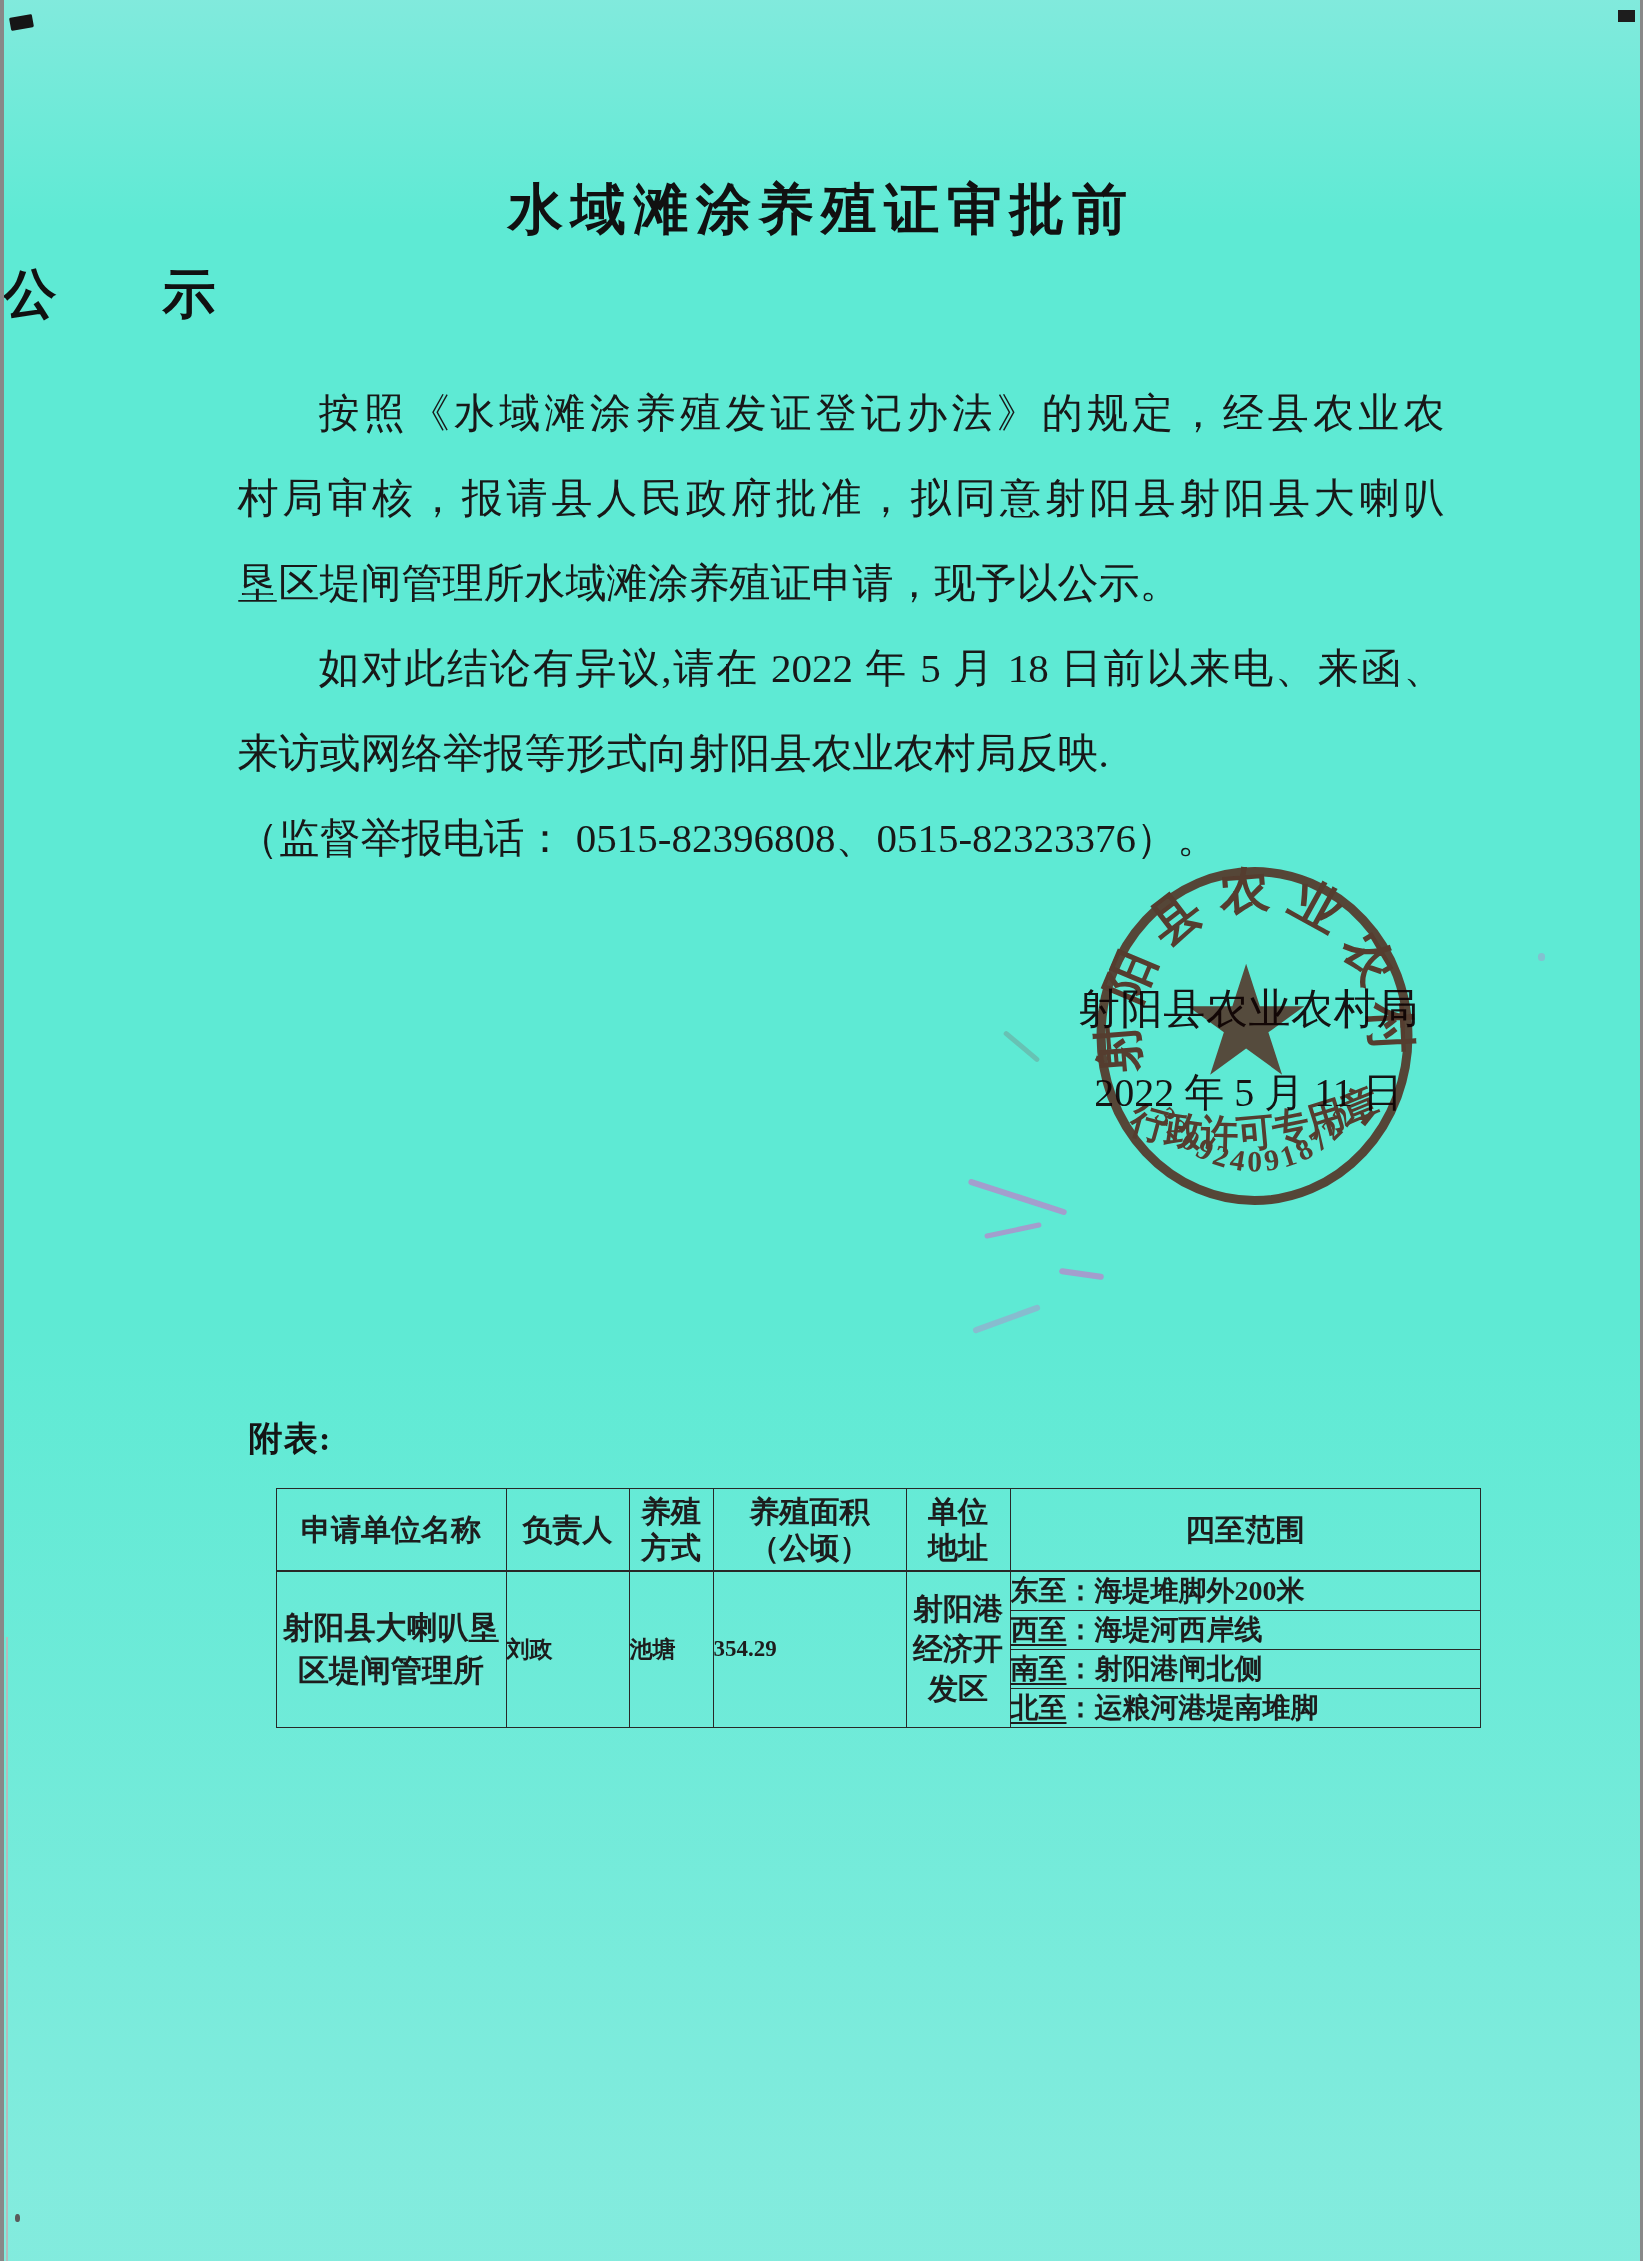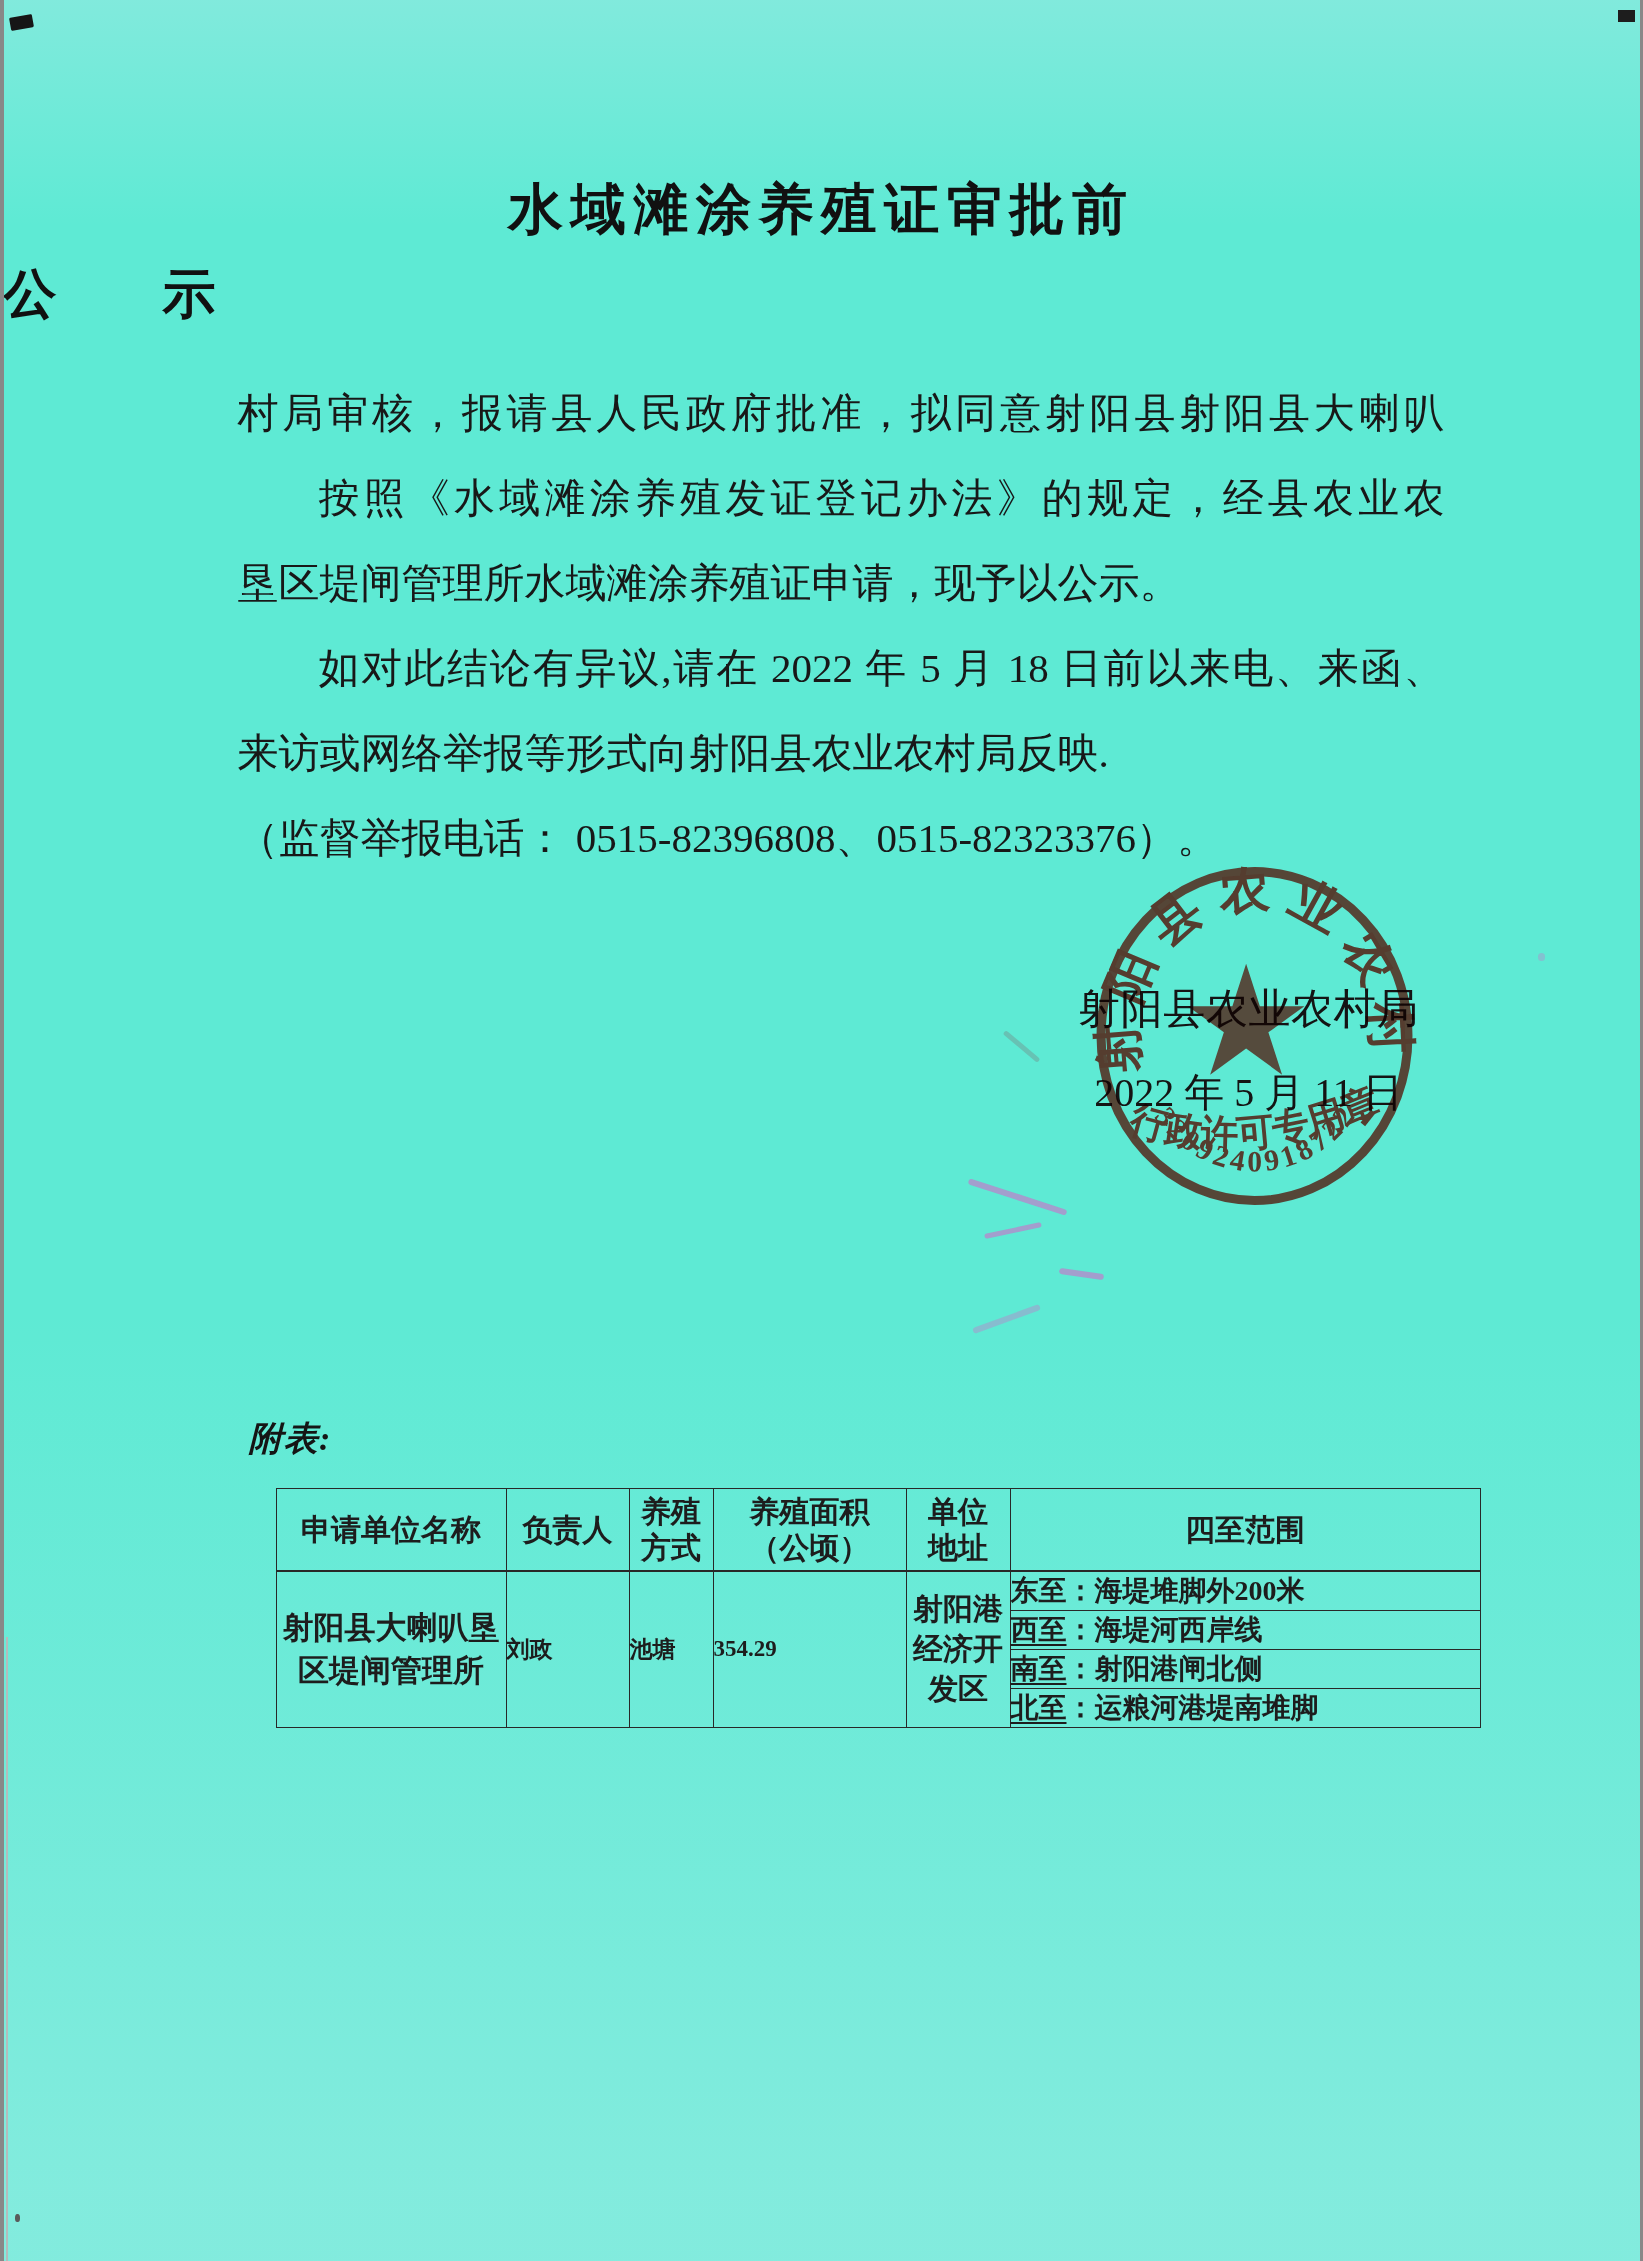--- a/index.html
+++ b/index.html
@@ -29,21 +29,21 @@
 
   .sig-org  { position:absolute; left:1071px; top:988px; width:348px; text-align:center;
               font-size:42px; line-height:43px; letter-spacing:0.6px; color:#141414; }
   .sig-date { position:absolute; left:1071px; top:1071px; width:348px; text-align:center;
               font-size:40px; line-height:43px; color:#141414; }
 
   .stamp { position:absolute; left:1057px; top:851px; width:387px; height:374px;
            mix-blend-mode:multiply; opacity:0.92; }
 
   .attach { position:absolute; left:245px; top:1416px; font-size:34px; font-weight:bold;
-            letter-spacing:1.3px; color:#151515;font-style:italic; }
+            letter-spacing:1.3px; color:#151515; }
 
   .table-wrap { position:absolute; left:234px; top:1488px;padding-left:38px; }
   table.apply { border-collapse:collapse; table-layout:fixed; width:1205px;
                 font-weight:bold; color:#1d1d1d; }
   table.apply th, table.apply td { border:1.9px solid #282828; padding:0; }
   table.apply thead th {
     height:81px; font-size:30px; line-height:36px; white-space:pre-line;
     vertical-align:middle; text-align:center; border-bottom-width:2.6px;
   }
   td.cell-org  { font-size:31px; line-height:43px; text-align:center; vertical-align:middle; padding:0 14px; }
@@ -76,22 +76,22 @@
 
   <div class="mark-tl"></div>
   <div class="mark-tr"></div>
   <div class="edge-left"></div>
   <div class="dot-bl"></div>
 
   <div class="title1">水域滩涂养殖证审批前</div>
   <div class="title2">公　　示</div>
 
   <div class="body-block">
+    <div class="bline jline indent">按照《水域滩涂养殖发证登记办法》的规定，经县农业农</div>
     <div class="bline jline">村局审核，报请县人民政府批准，拟同意射阳县射阳县大喇叭</div>
-    <div class="bline jline indent">按照《水域滩涂养殖发证登记办法》的规定，经县农业农</div>
     <div class="bline">垦区堤闸管理所水域滩涂养殖证申请，现予以公示。</div>
     <div class="bline jline indent">如对此结论有异议,请在 2022 年 5 月 18 日前以来电、来函、</div>
     <div class="bline">来访或网络举报等形式向射阳县农业农村局反映.</div>
     <div class="bline">（监督举报电话： 0515-82396808、0515-82323376）。</div>
   </div>
 
   <div class="sig-org">射阳县农业农村局</div>
   <div class="sig-date">2022 年 5 月 11 日</div>
 
   <div class="grey-smudge"></div>

